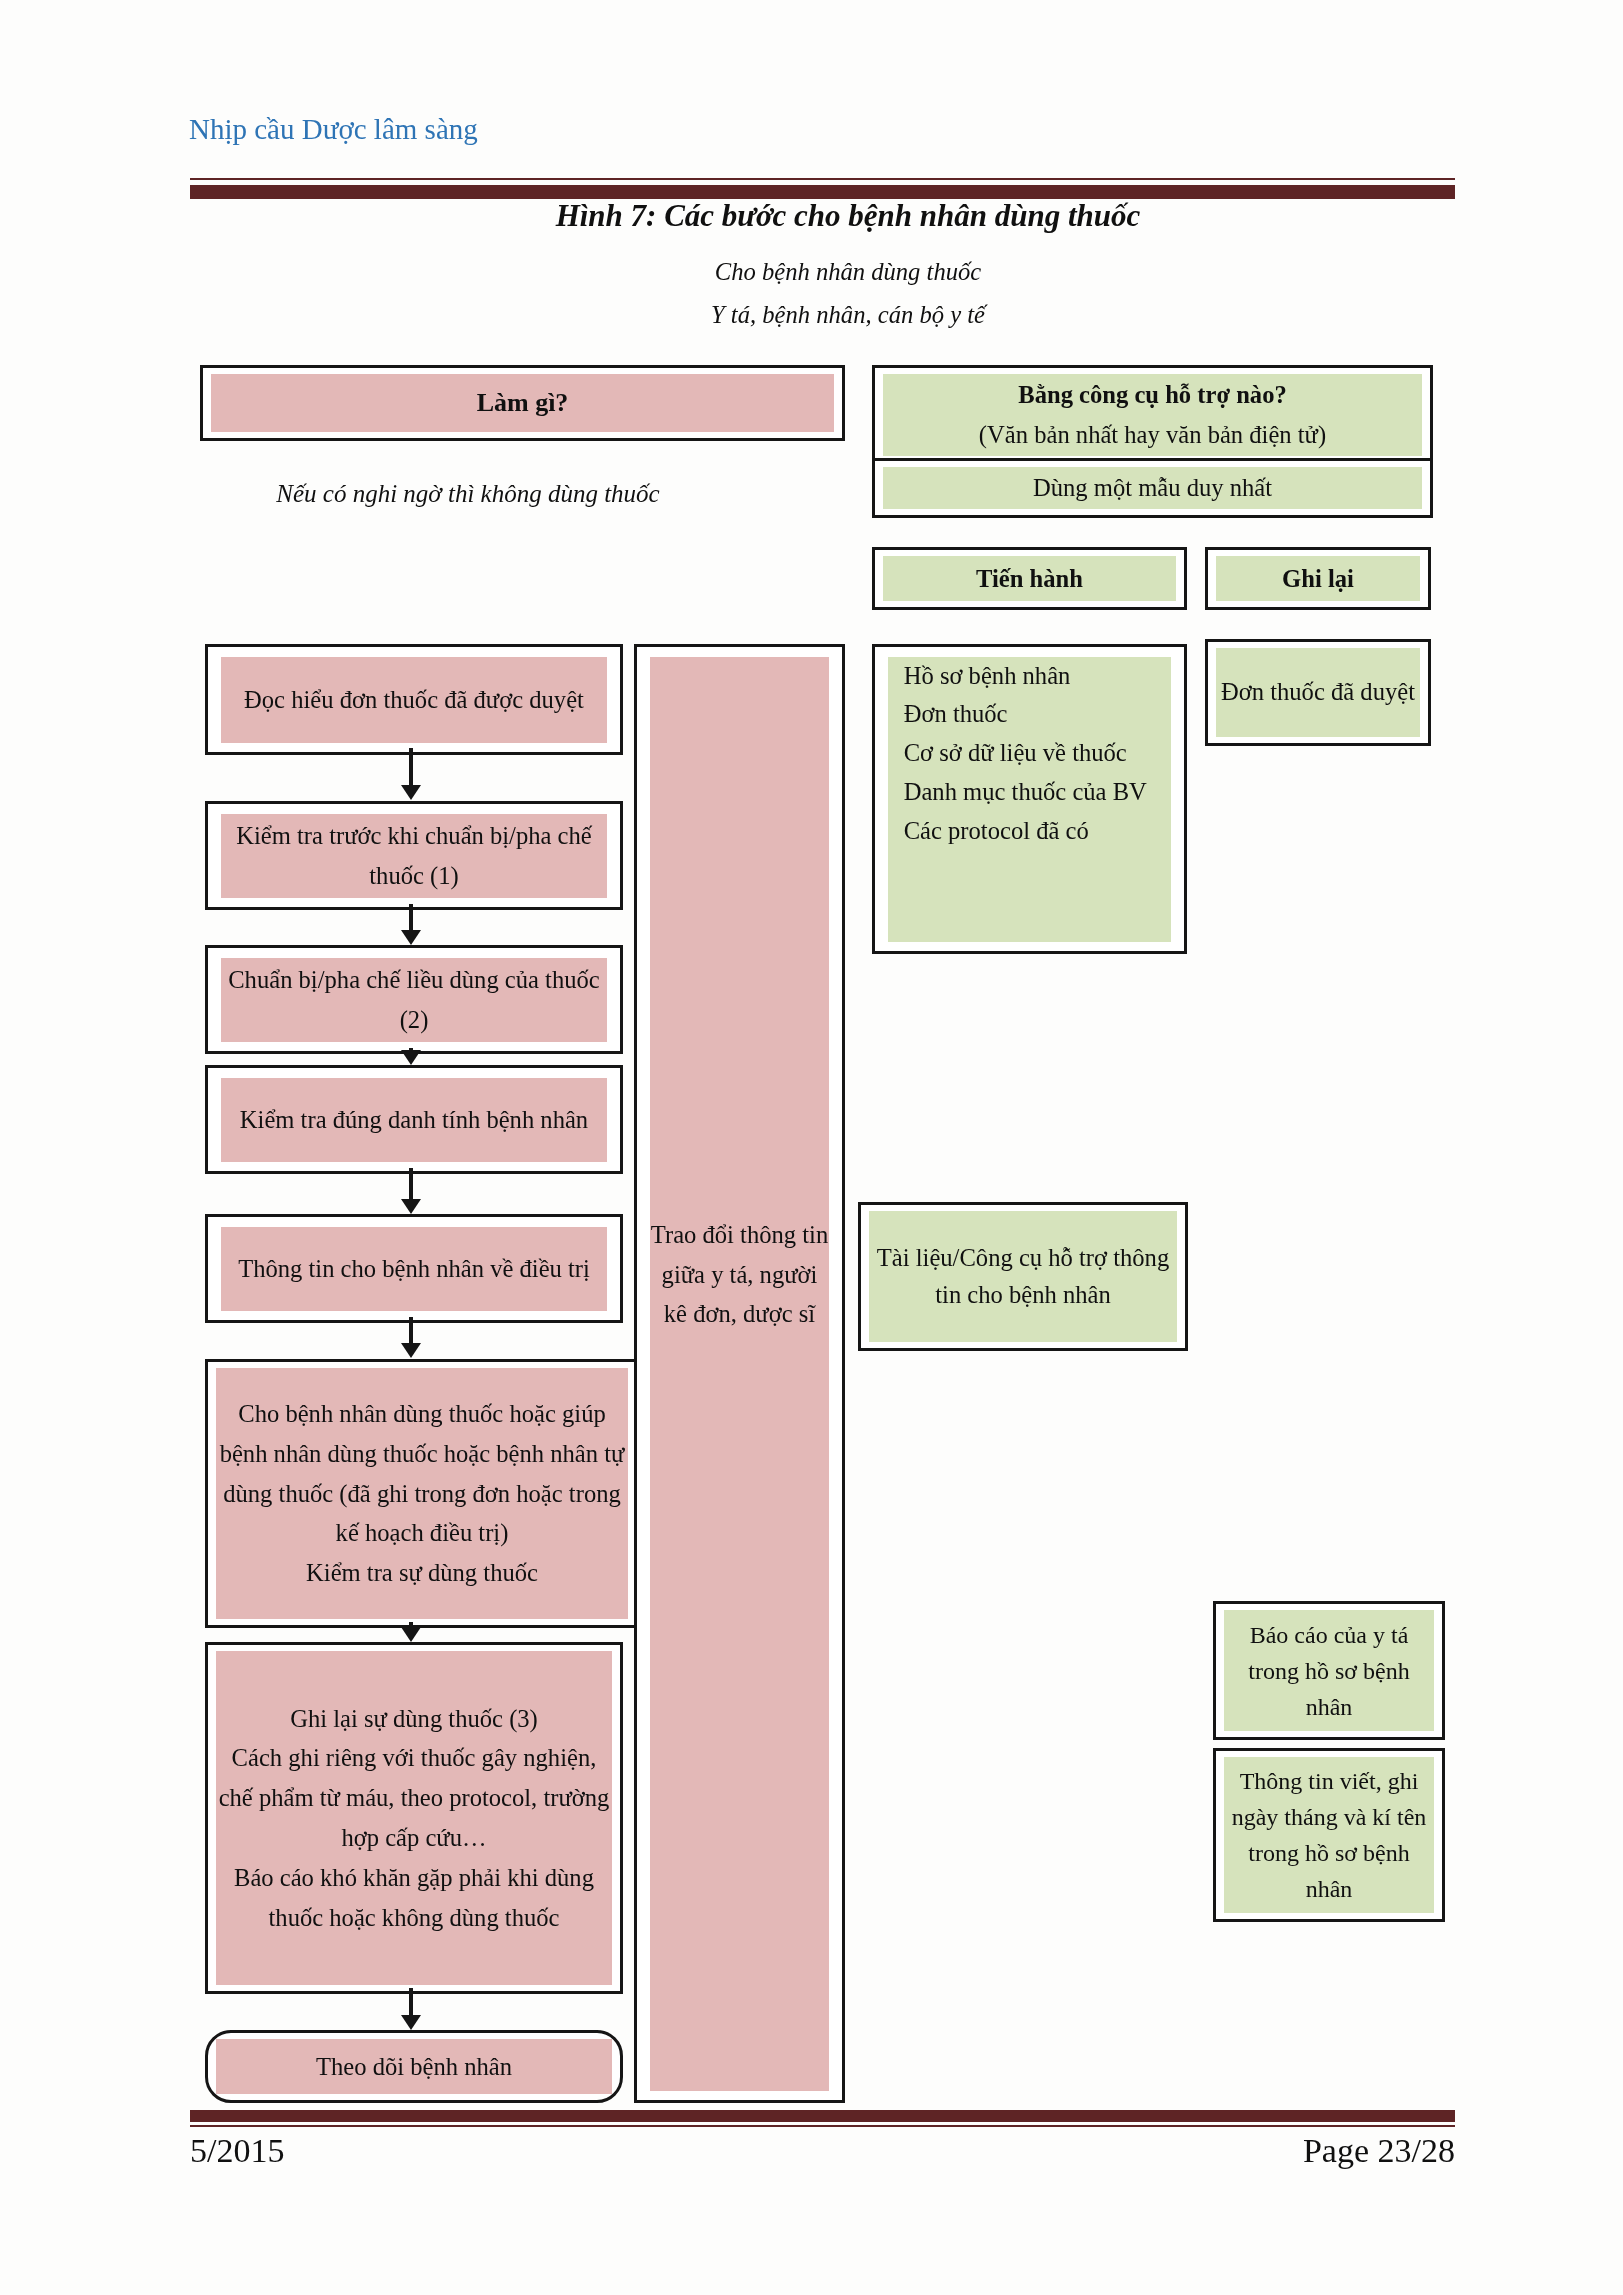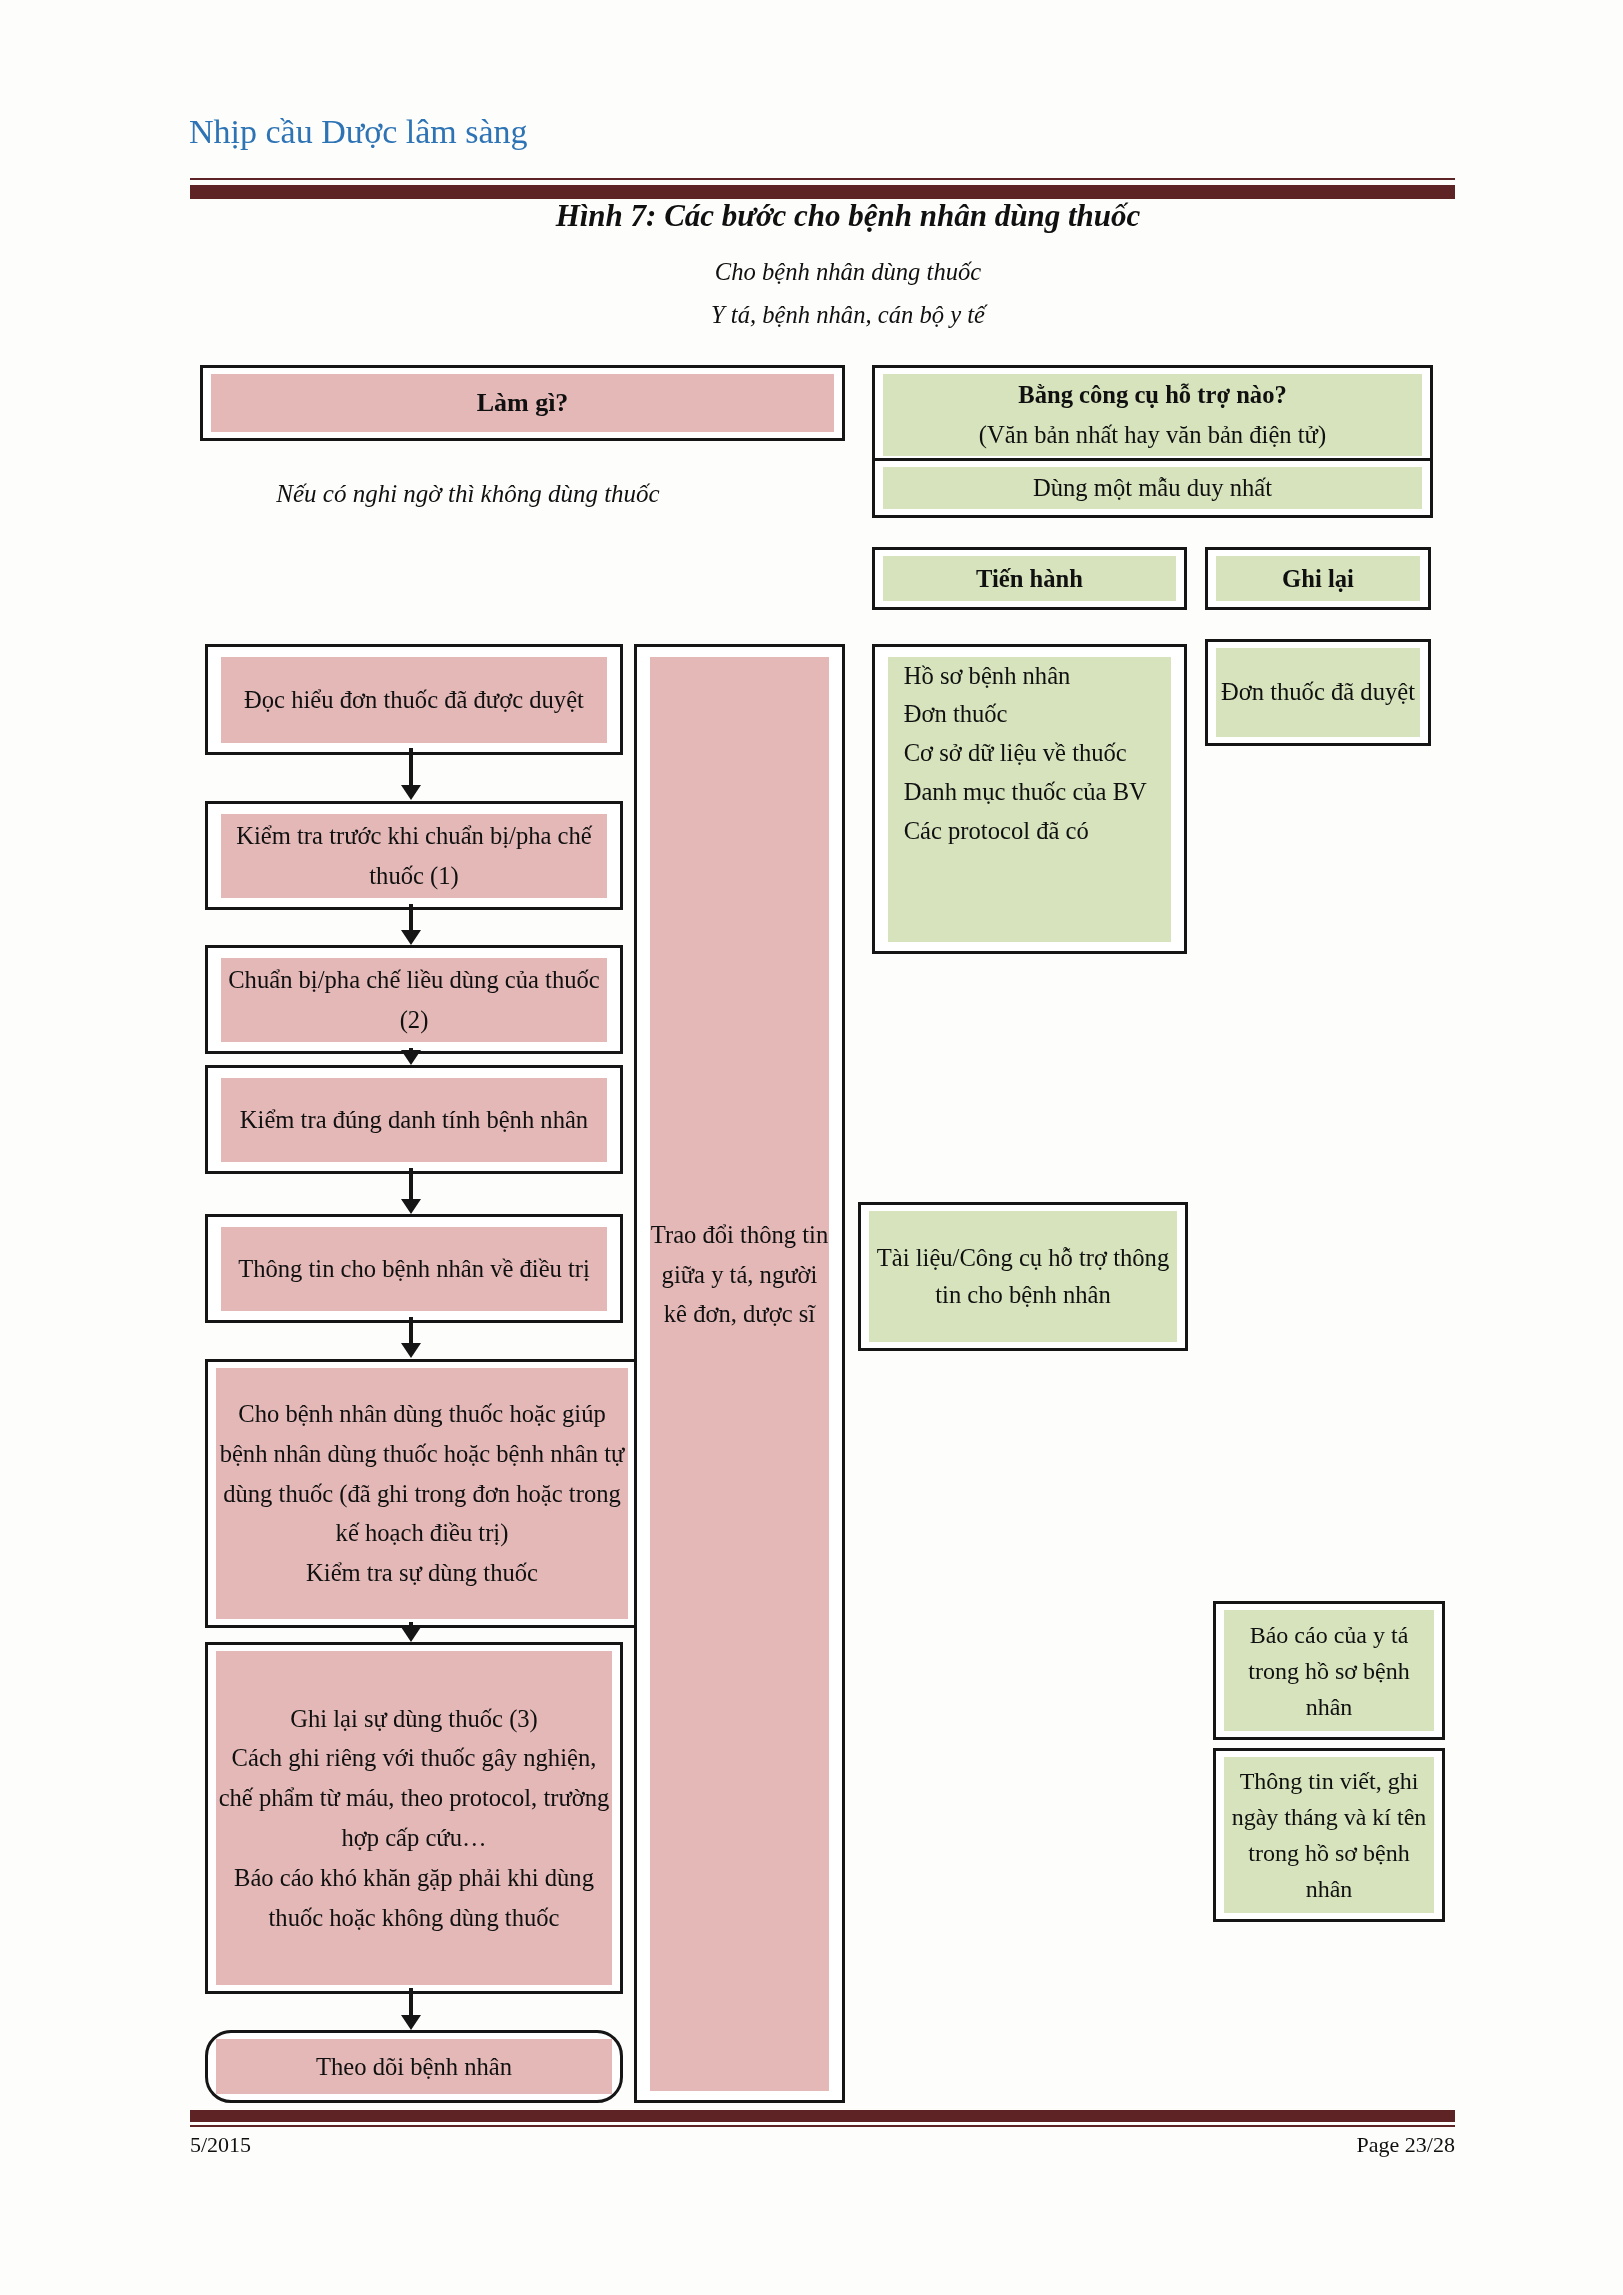--- a/index.html
+++ b/index.html
@@ -3,27 +3,27 @@
 <meta charset="utf-8">
 <style>
   html,body { margin:0; padding:0; background:#888; }
   .page {
     position:relative; width:1623px; height:2295px; margin:0 auto;
     background:#fdfdfc; overflow:hidden;
     font-family:"Liberation Serif","DejaVu Serif",serif; color:#101010;
   }
   .abs { position:absolute; }
   
-  .doc-header { left:189px; top:113px; width:713px; font-size:34px; color:var(--blue,#2e74b5); }
+  .doc-header { left:189px; top:113px; width:713px; font-size:29px; color:var(--blue,#2e74b5); }
   .rule { left:190px; width:1265px; background:var(--maroon,#5e2425); }
   .hdr-thin  { top:178px; height:2.4px; }
   .hdr-thick { top:185px; height:13.5px; }
   .ftr-thick { top:2110px; height:12px; }
   .ftr-thin  { top:2125px; height:2.4px; }
-  .footer-text { top:2132px; font-size:22px; }
+  .footer-text { top:2132px; font-size:34px; }
   
   .fig-title { left:0; top:198px; width:1696px; text-align:center; font-size:31px; font-weight:bold; font-style:italic; }
   .fig-sub   { left:0; width:1696px; text-align:center; font-size:24.6px; font-style:italic; }
   .note      { left:238px; top:480px; width:460px; text-align:center; font-size:25px; font-style:italic; }
   
   .obox { position:absolute; background:#fff; border:3.2px solid #151515; }
   .fill {
     position:absolute; left:12.7px; right:12.7px; top:9.5px; bottom:9.5px;
     display:flex; align-items:center; justify-content:center;
     text-align:center; font-size:24.6px; line-height:1.62; white-space:pre-line;

